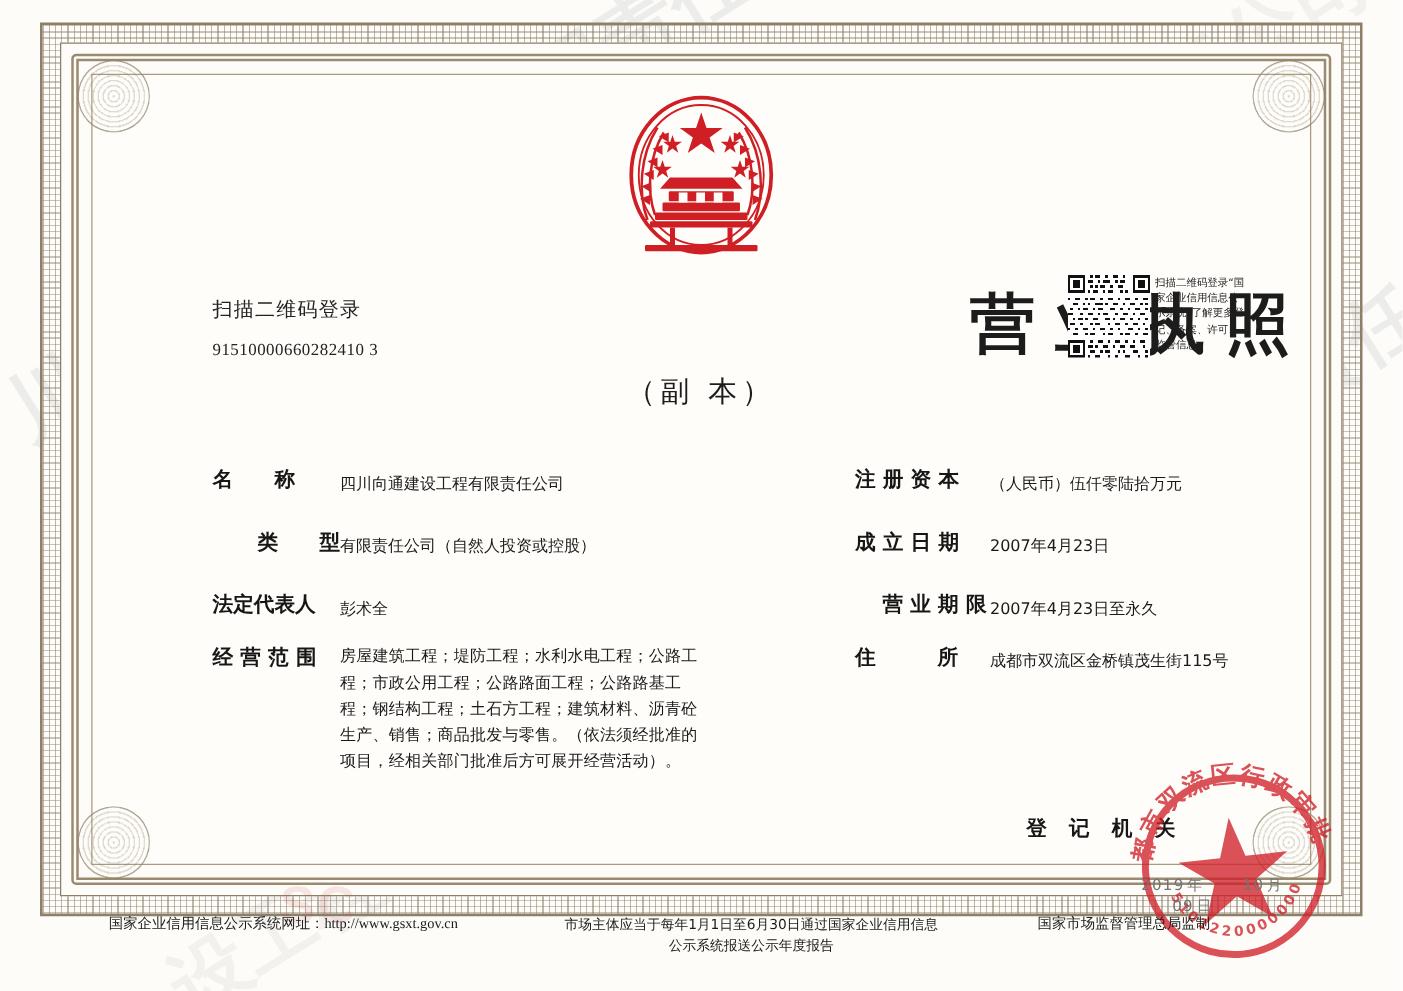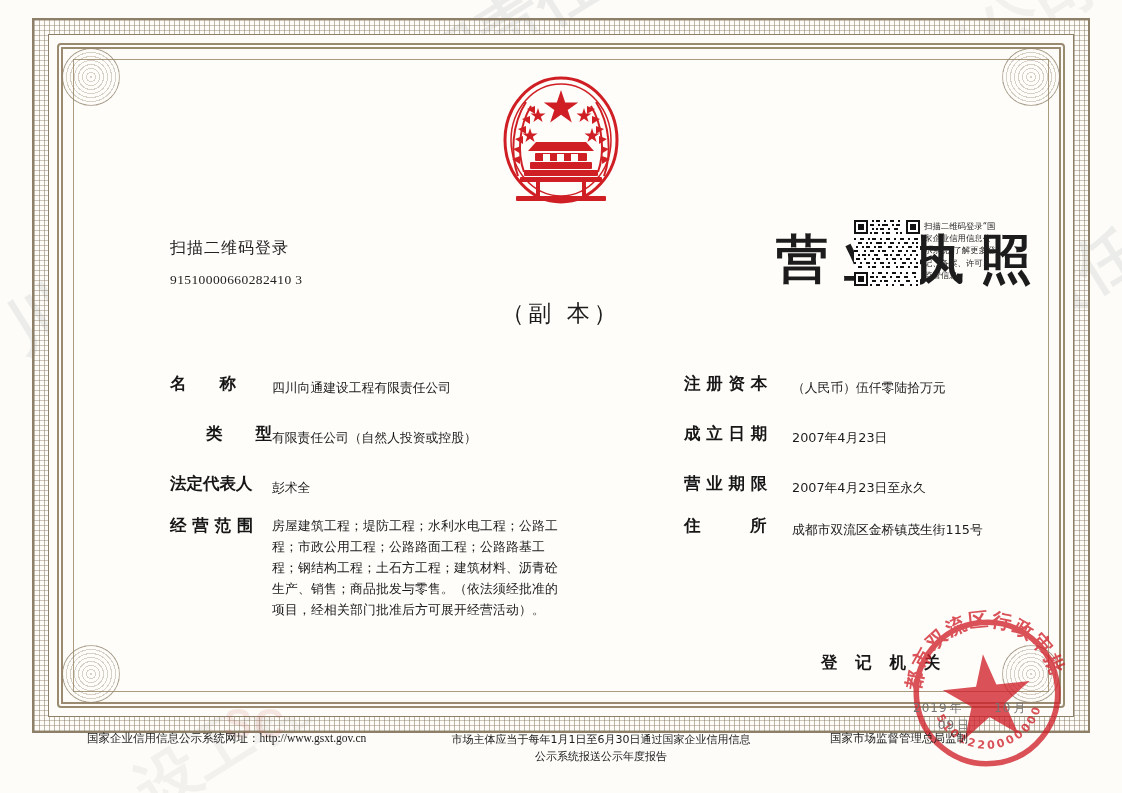--- a/index.html
+++ b/index.html
@@ -454,21 +454,21 @@
             <div class="f-label" style="left:610px; top:313px;">注 册 资 本</div>
             <div class="f-value" style="left:718px; top:317px;">（人民币）伍仟零陆拾万元</div>
           </div>
 
           <div class="field">
             <div class="f-label" style="left:610px; top:363px;">成 立 日 期</div>
             <div class="f-value" style="left:718px; top:367px;">2007年4月23日</div>
           </div>
 
           <div class="field">
-            <div class="f-label" style="left:610px; top:413px;">营 业 期 限</div>
+            <div class="f-label" style="left:632px; top:413px;">营 业 期 限</div>
             <div class="f-value" style="left:718px; top:417px;">2007年4月23日至永久</div>
           </div>
 
           <div class="field">
             <div class="f-label" style="left:610px; top:455px;">住　　　所</div>
             <div class="f-value" style="left:718px; top:459px;">成都市双流区金桥镇茂生街115号</div>
           </div>
 
           <div id="registry-label">登 记 机 关</div>
 

